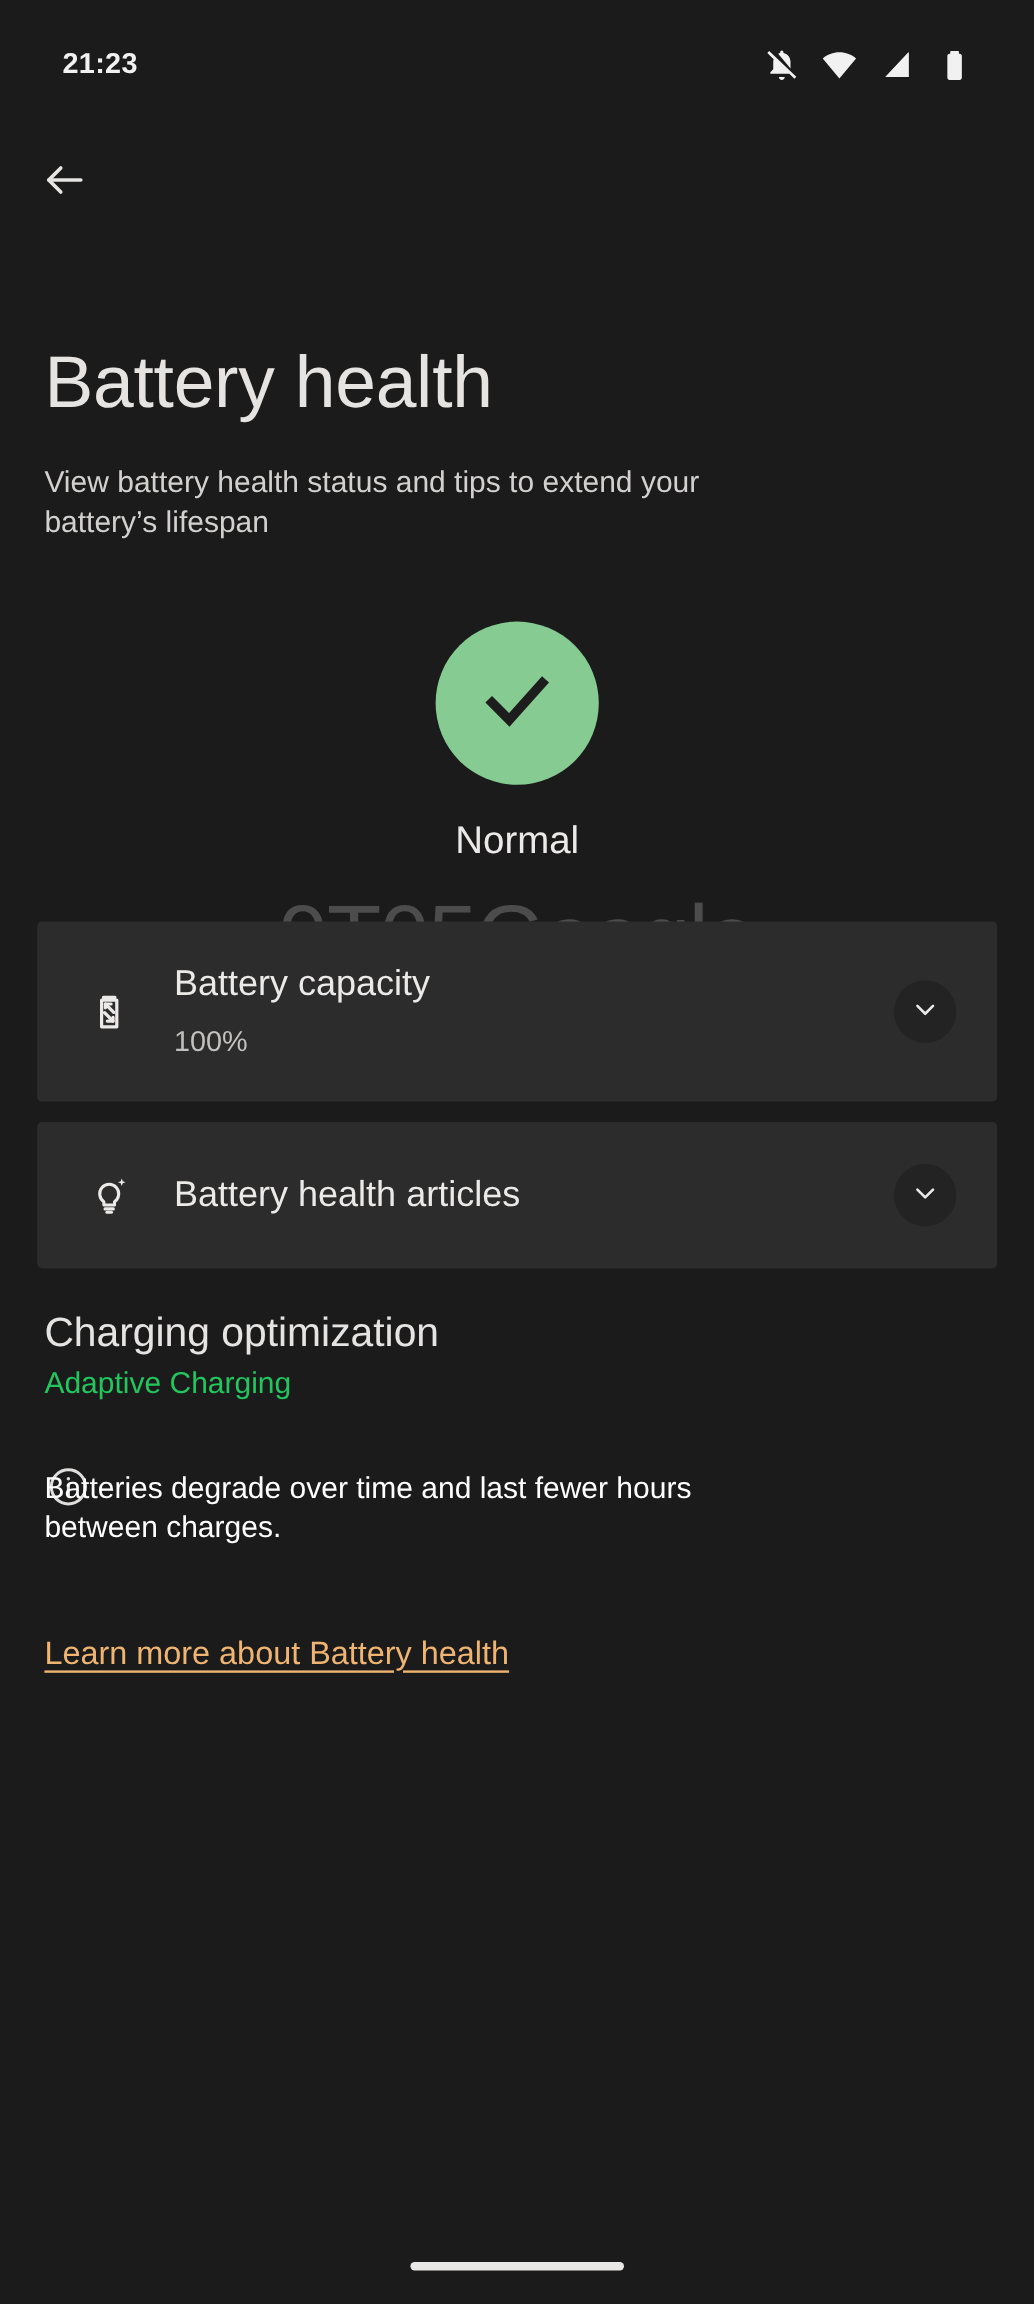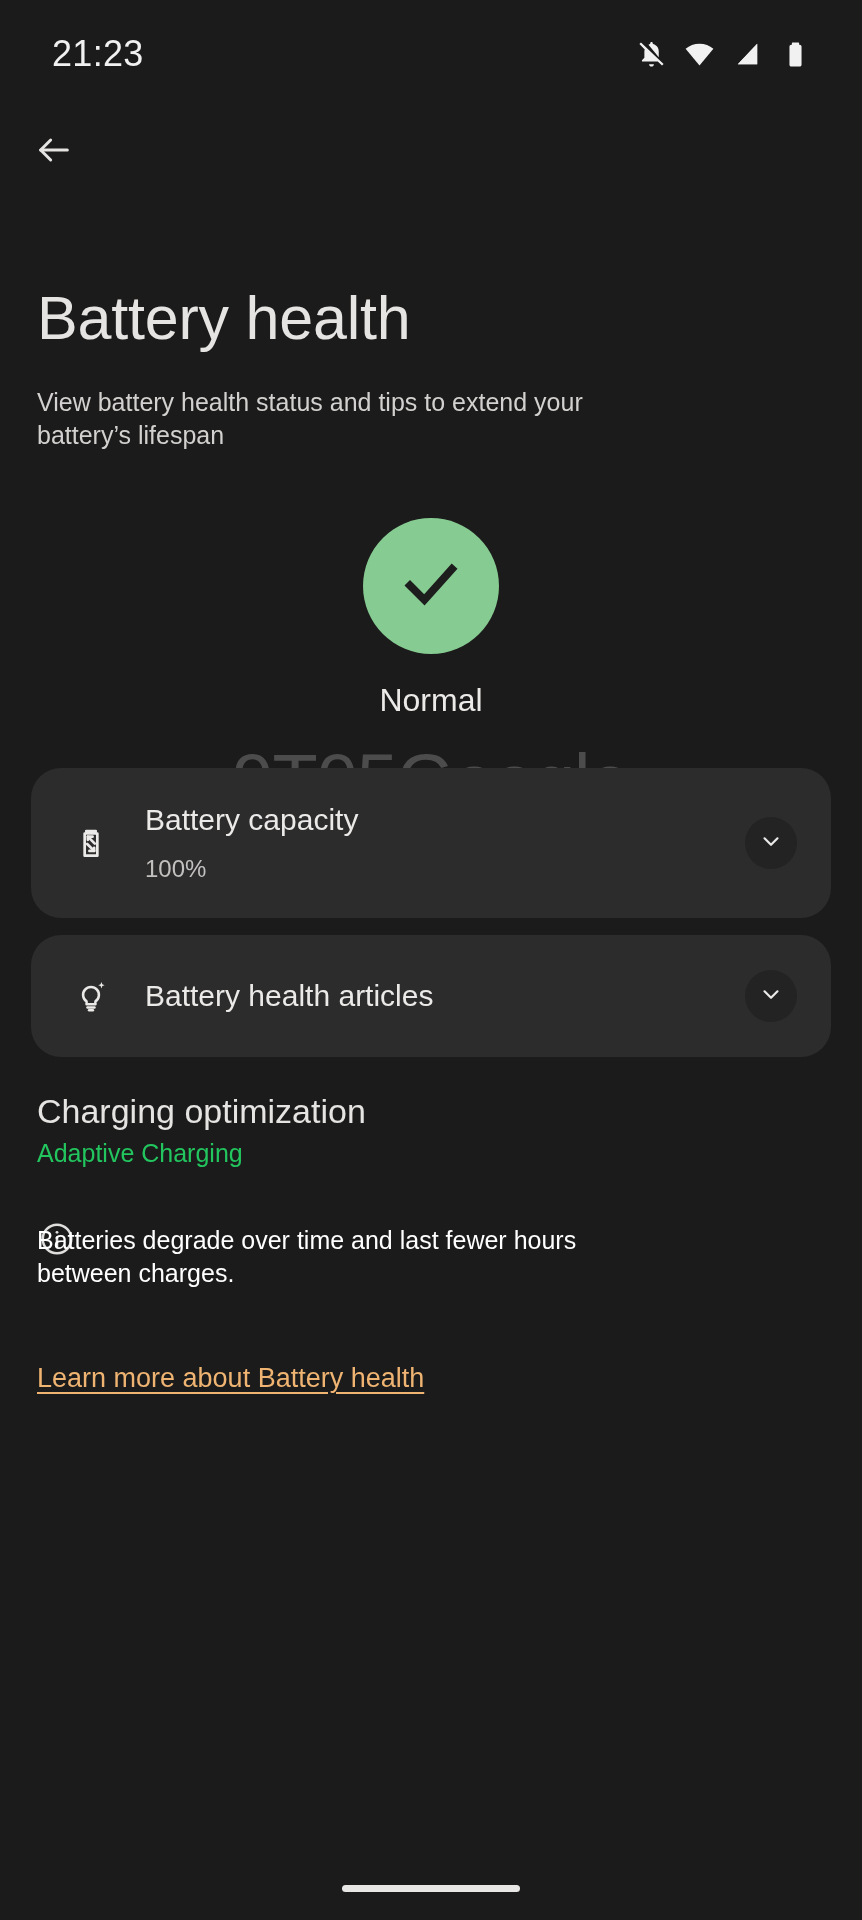--- a/index.html
+++ b/index.html
@@ -10,21 +10,21 @@
     overflow:hidden;
   }
   .phone { position:relative; width:862px; height:1920px; background:#1b1b1b; }
 
   
   .statusbar {
     position:absolute; top:0; left:0; right:0; height:108px;
     display:flex; align-items:center; justify-content:space-between;
     padding:0 52px;
   }
-  .clock { color:#f1f1f1; font-size:36px; font-weight:400; letter-spacing:.3px; }
+  .clock { color:#f1f1f1; font-size:24px; font-weight:700; letter-spacing:.3px; }
   .sysicons { display:flex; align-items:center; gap:19px; }
   .sysicons svg { display:block; }
 
   
   .backbar { position:absolute; top:124px; left:26px; width:56px; height:56px;
              display:flex; align-items:center; justify-content:center; }
 
   
   .title {
     position:absolute; top:283px; left:37px;
@@ -47,21 +47,21 @@
   
   .watermark {
     position:absolute; top:738px; left:0; right:0; text-align:center;
     font-size:74px; font-weight:400; color:#6a6a6a; opacity:.62;
     letter-spacing:-1px; pointer-events:none; user-select:none;
   }
 
   
   .card {
     position:absolute; left:31px; width:800px;
-    background:#2c2c2c; border-radius:30px;
+    background:#2c2c2c; border-radius:4px;
     display:flex; align-items:center; padding:0 34px;
   }
   .card--capacity { top:768px; height:150px; }
   .card--articles { top:935px; height:122px; }
   .card-icon { width:52px; flex:0 0 52px; display:flex; align-items:center; justify-content:center; }
   .card-text { flex:1 1 auto; padding-left:28px; }
   .card-title { font-size:30px; color:#eceae8; font-weight:400; line-height:1.15; }
   .card-sub { font-size:24px; color:#c3c1bf; font-weight:400; margin-top:18px; }
   .chev {
     width:52px; height:52px; border-radius:50%; background:#232323;

